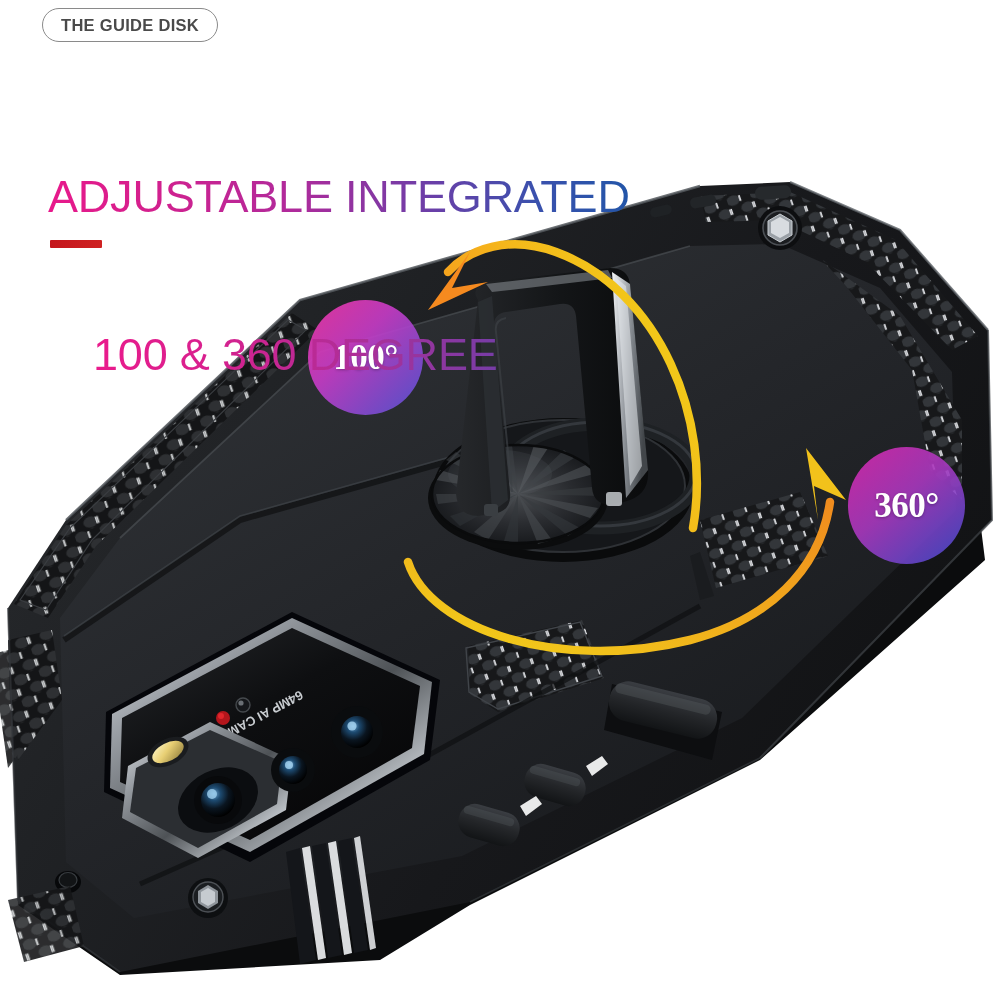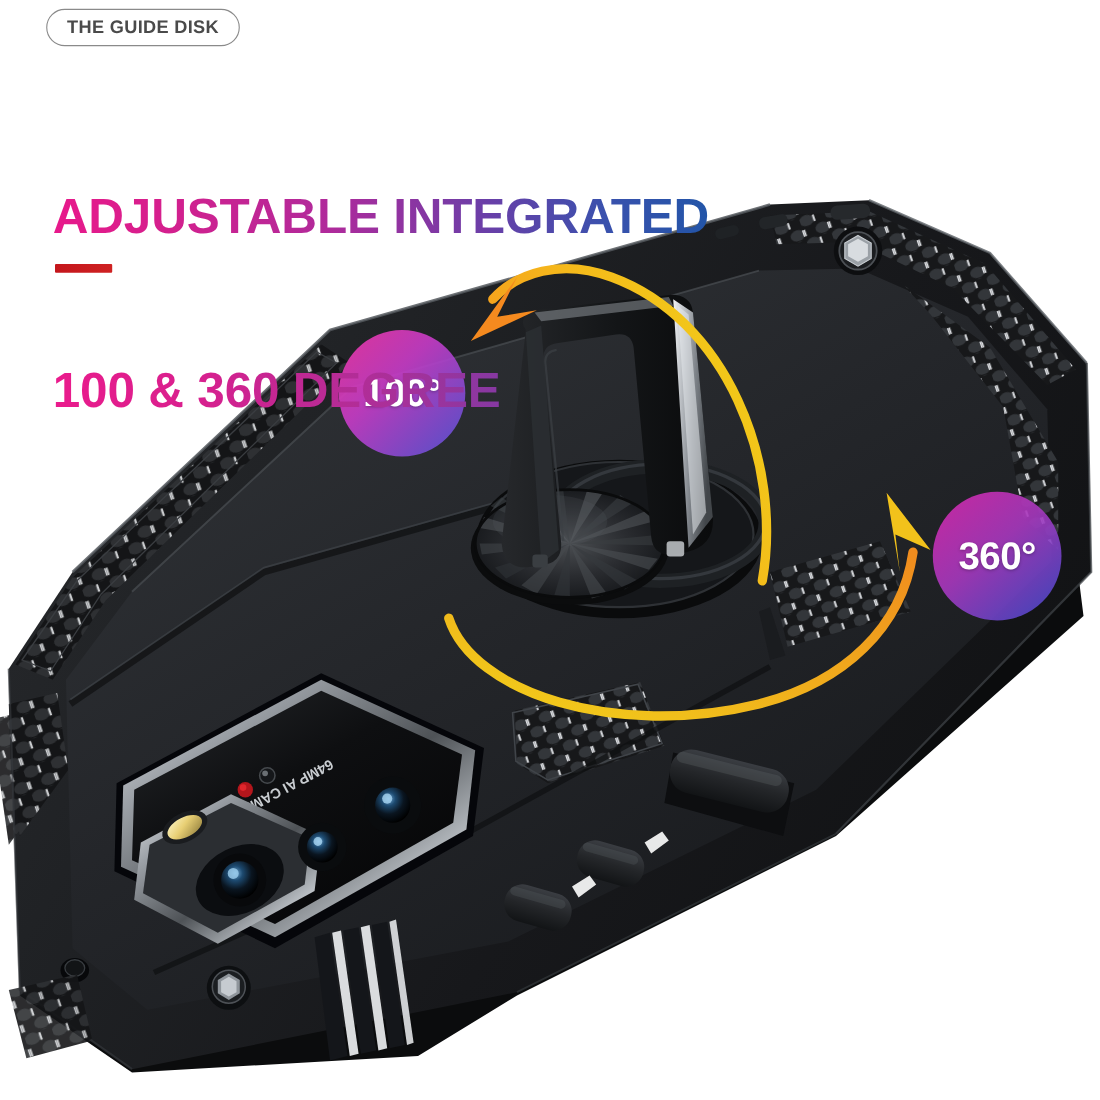--- a/index.html
+++ b/index.html
@@ -18,33 +18,33 @@
     height: 33px; padding: 16px 18px;
     border: 1.6px solid #8a8a8a; border-radius: 17px;
     display: flex; align-items: center; justify-content: center;
     color: #4a4a4a; font-size: 16.5px; font-weight: 700;
     letter-spacing: .3px; white-space: nowrap;
   }
 
   
   .headline {
     position: absolute; left: 48px; top: 66px;
-    font-size: 45px; font-weight: 700; line-height: 1.17;
+    font-size: 45px; font-weight: 400; line-height: 1.17;
     letter-spacing: -0.2px; white-space: pre;
   }
   .hl-line { display: block; }
   .hl-1 {
     background: linear-gradient(90deg,#e8198b 0%,#d61f8d 16%,#b02a9b 42%,#6a3fa8 66%,#3a51ad 84%,#2255a8 100%);
     -webkit-background-clip: text; background-clip: text;
     -webkit-text-fill-color: transparent; color: transparent;
   }
   .hl-2 {
     background: linear-gradient(90deg,#ea1b8c 0%,#d8208e 22%,#a93099 52%,#6c3fa9 80%,#4b45ab 100%);
     -webkit-background-clip: text; background-clip: text;
-    -webkit-text-fill-color: transparent; color: transparent;
+    -webkit-text-fill-color: transparent; color: transparent; margin-left: 45px;
   }
   .hl-3 {
     background: linear-gradient(90deg,#ef2090 0%,#da208f 24%,#ab3099 56%,#7b3aa5 84%,#6a3fa8 100%);
     -webkit-background-clip: text; background-clip: text;
     -webkit-text-fill-color: transparent; color: transparent;
   }
   .accent-bar {
     position: absolute; left: 50px; top: 240px;
     width: 52px; height: 8px; border-radius: 1px;
     background: linear-gradient(90deg,#c4161c,#cf2222);
@@ -52,20 +52,21 @@
 
   
   #case-wrap { position: absolute; left: 0; top: 0; width: 1000px; height: 1000px; }
 
   
   .deg-badge {
     position: absolute; border-radius: 50%;
     display: flex; align-items: center; justify-content: center;
     color: #fff; font-weight: 700; letter-spacing: -.5px;
     text-shadow: 0 1px 3px rgba(0,0,0,.3);
+    font-family: Liberation Serif, serif;
   }
   #badge-100 {
     left: 308px; top: 300px; width: 115px; height: 115px; font-size: 35px;
     background: linear-gradient(135deg, rgba(236,54,162,.93) 0%, rgba(200,60,200,.9) 40%, rgba(86,86,222,.88) 100%);
   }
   #badge-360 {
     left: 848px; top: 447px; width: 117px; height: 117px; font-size: 35px;
     background: linear-gradient(140deg, rgba(214,40,170,.92) 0%, rgba(168,56,190,.9) 45%, rgba(64,78,214,.86) 100%);
   }
 </style>

